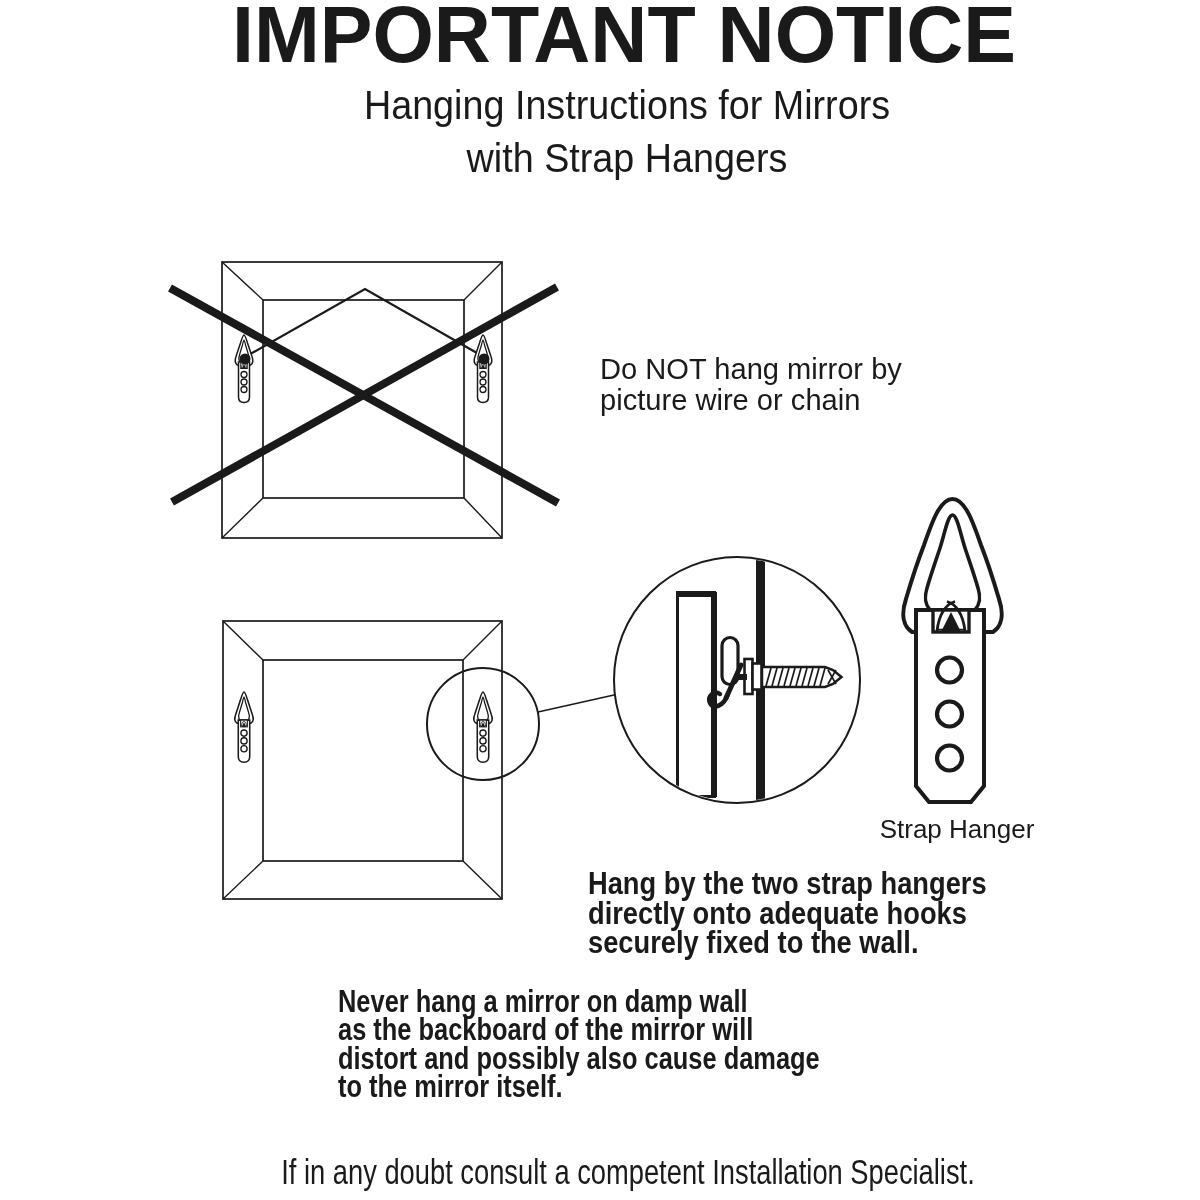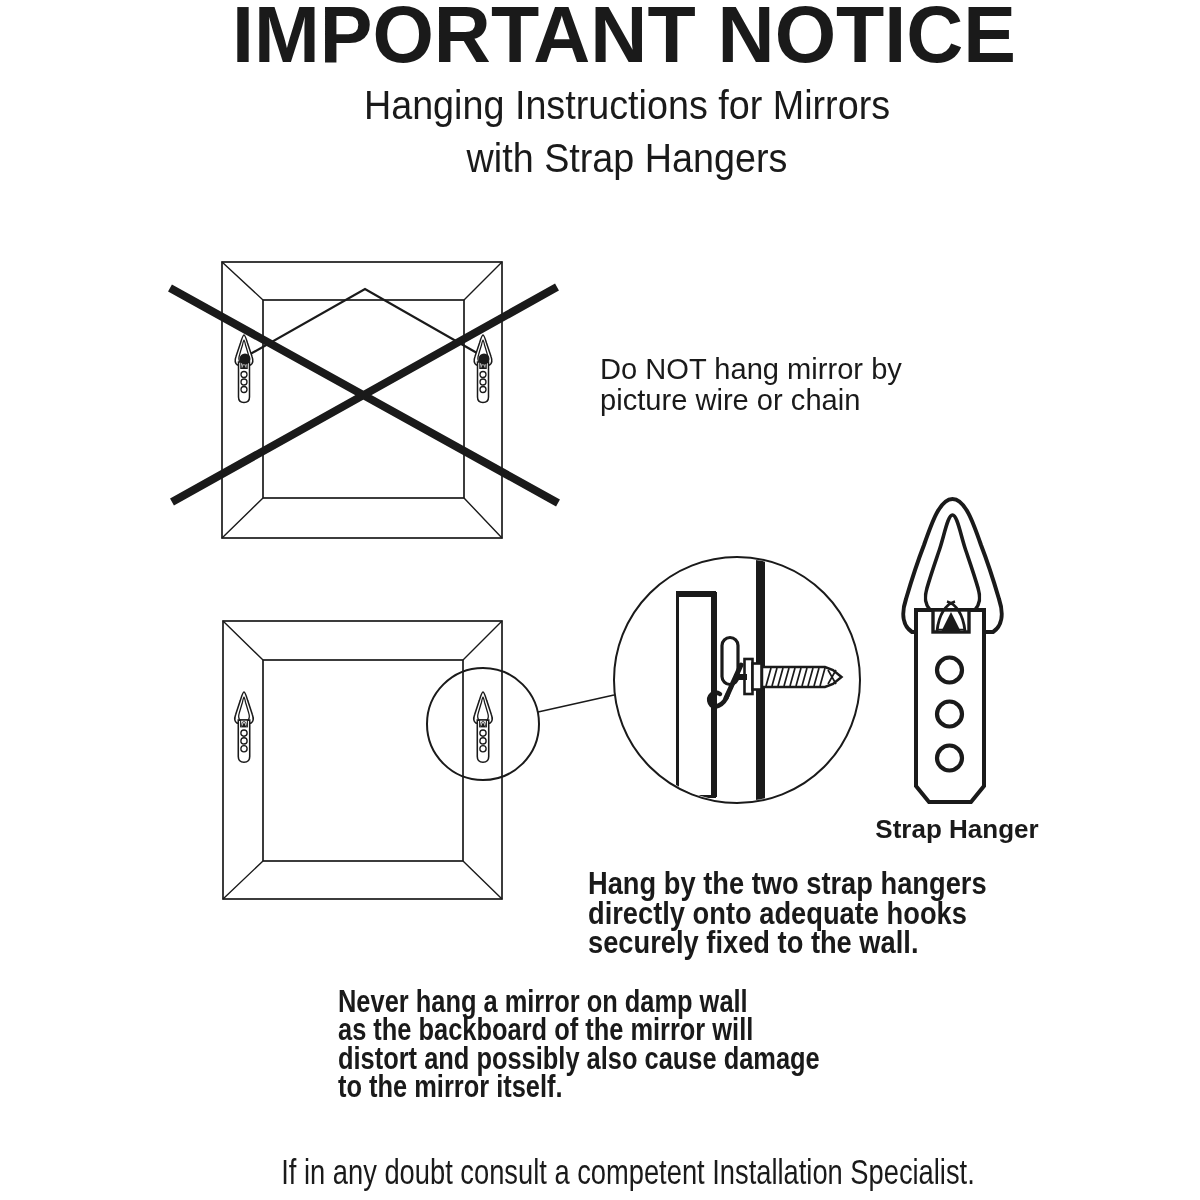--- a/index.html
+++ b/index.html
@@ -26,21 +26,21 @@
   .hangby{
     left:588px;top:869px;font-size:31px;font-weight:700;line-height:29.5px;
     white-space:nowrap;transform:scaleX(.88);transform-origin:0 0;
   }
   .neverhang{
     left:338px;top:988px;font-size:31px;font-weight:700;line-height:28.4px;
     white-space:nowrap;transform:scaleX(.82);transform-origin:0 0;
   }
   .strap-label{
     left:857px;top:814px;width:200px;text-align:center;
-    font-size:26px;font-weight:700;white-space:nowrap;
+    font-size:26px;font-weight:400;white-space:nowrap;
   }
   .footer{
     left:28px;top:1154px;width:1200px;text-align:center;
     font-size:35px;font-weight:400;line-height:1.05;white-space:nowrap;
     transform:scaleX(.78);transform-origin:50% 0;
   }
 </style>
 </head>
 <body>
 

